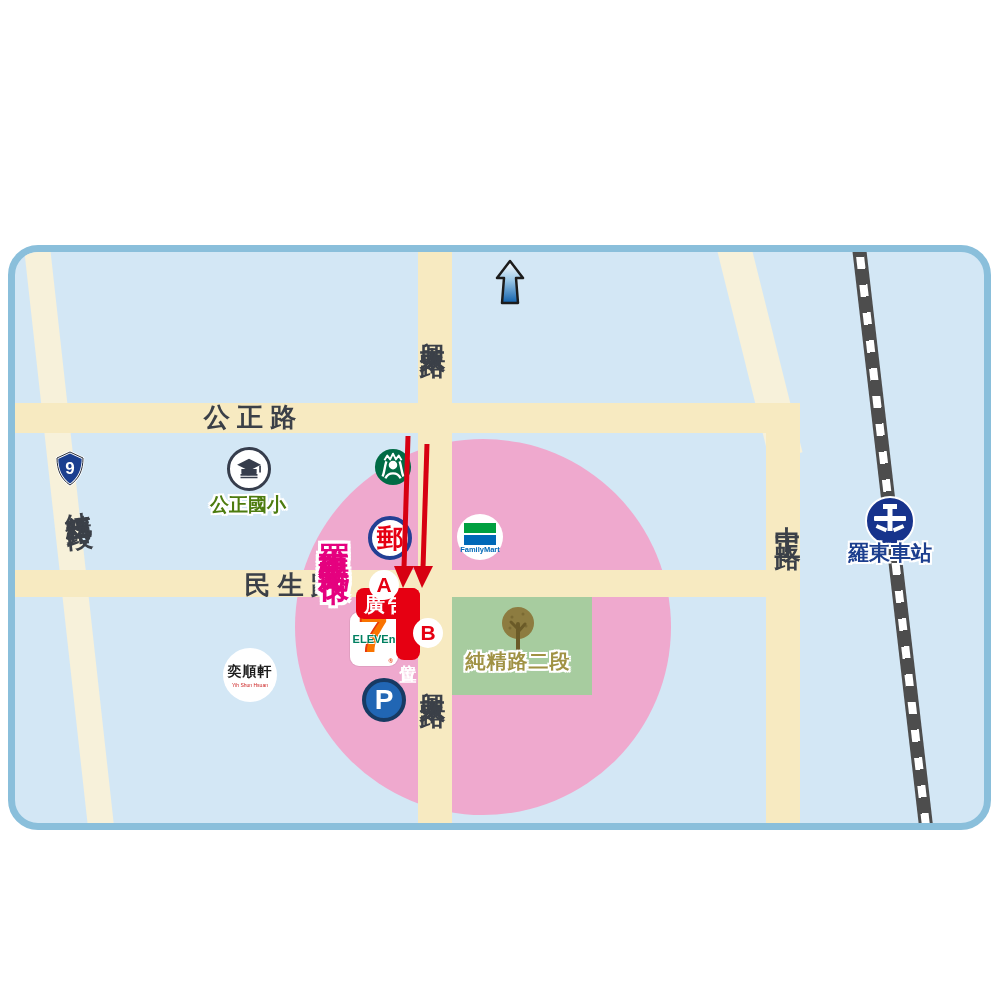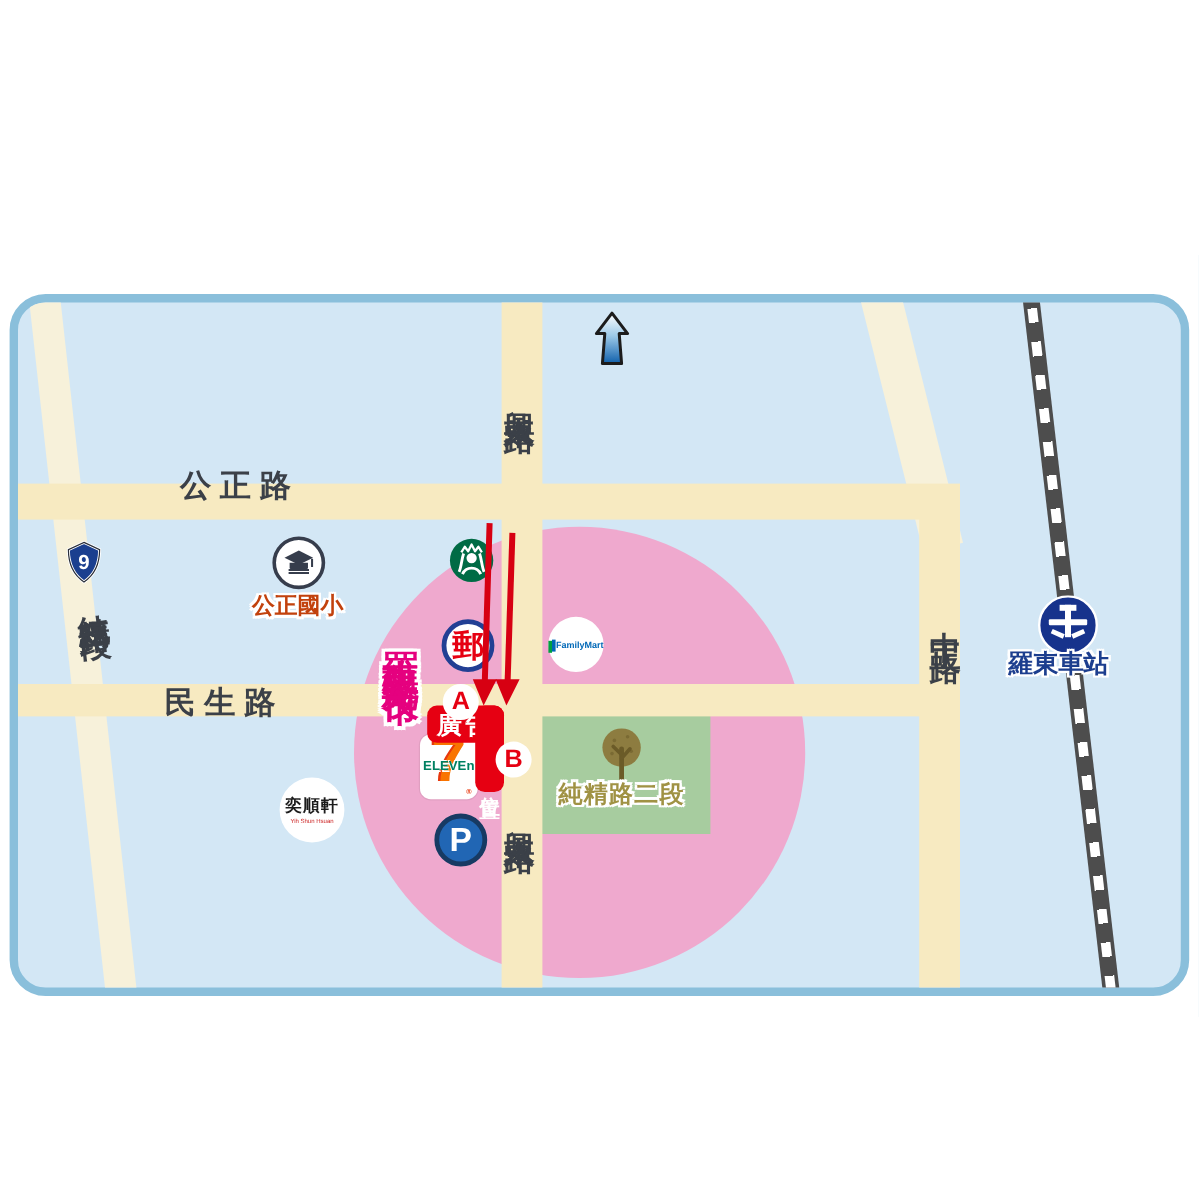--- a/index.html
+++ b/index.html
@@ -31,24 +31,24 @@
   .circle-badge{position:absolute;border-radius:50%;background:#ffffff;display:flex;align-items:center;justify-content:center;}
   .marker{position:absolute;width:30px;height:30px;border-radius:50%;background:#ffffff;
     display:flex;align-items:center;justify-content:center;color:#e60012;font-weight:900;font-size:21px;}
   .adrect{position:absolute;background:#e60012;border-radius:8px;color:#fff;font-weight:800;
     display:flex;align-items:center;justify-content:center;}
   .nm-text{
     position:absolute;left:300px;top:266px;font-size:31px;font-weight:800;color:#e5017f;
     letter-spacing:6px;line-height:1.2;
   }
   .forestry{position:absolute;left:513px;top:16px;font-size:24px;font-weight:800;color:#1173bd;letter-spacing:1px;}
-  .station-label{position:absolute;left:825px;top:287px;width:100px;
+  .station-label{position:absolute;left:825px;top:287px;width:100px;text-align:center;
     font-size:21px;font-weight:800;color:#1c3e8e;}
   .school-label{position:absolute;left:168px;top:240px;width:130px;text-align:center;
-    font-size:19px;font-weight:800;color:#c2410c;}
+    font-size:19px;font-weight:800;color:#4d7c0f;}
   .park-label{position:absolute;left:443px;top:396px;width:120px;text-align:center;
     font-size:20px;font-weight:800;color:#a09244;letter-spacing:1px;}
   .fm-text{font-size:7.5px;font-weight:800;color:#0068b7;letter-spacing:0;}
   .sev{position:absolute;left:335px;top:360px;width:48px;height:54px;background:#fff;border-radius:9px;
     box-shadow:0 0 0 1px rgba(0,0,0,0.06);overflow:hidden;text-align:center;}
   .sev .seven{position:absolute;left:0;top:-8px;width:48px;font-size:52px;font-weight:900;color:#f97400;
     text-shadow:-2px 0 0 #e8380d;}
   .sev .eleven{position:absolute;left:0;top:21px;width:48px;font-size:11px;font-weight:700;color:#008061;
     letter-spacing:0;text-shadow:0 0 1px #fff,1px 1px 0 #fff,-1px -1px 0 #fff;}
   .sev .reg{position:absolute;right:5px;bottom:2px;font-size:6px;color:#e8380d;font-weight:700;}
@@ -65,22 +65,22 @@
 
     <div class="road-light" style="left:41px;top:-35px;width:26px;height:640px;transform:rotate(-6.3deg);"></div>
     <div class="road-light" style="left:725px;top:-32px;width:34px;height:240px;transform:rotate(-14deg);"></div>
     <div class="road" style="left:-10px;top:151px;width:795px;height:30px;"></div>
     <div class="road" style="left:-10px;top:318px;width:775px;height:27px;"></div>
     <div class="road" style="left:403px;top:-10px;width:34px;height:610px;"></div>
     <div class="road" style="left:751px;top:173px;width:34px;height:420px;"></div>
 
     <div class="railway"></div>
 
-    <div class="rlabel" style="left:135px;top:138px;width:200px;">公 正 路</div>
-    <div class="rlabel" style="left:122px;top:319px;width:200px;text-align:left;">民 生 路</div>
+    <div class="rlabel" style="left:135px;top:151px;width:200px;text-align:center;">公 正 路</div>
+    <div class="rlabel" style="left:122px;top:319px;width:200px;text-align:right;">民 生 路</div>
     <div class="rlabel v" style="left:404px;top:70px;letter-spacing:5px;">興東路</div>
     <div class="rlabel v" style="left:404px;top:420px;letter-spacing:5px;">興東路</div>
     <div class="rlabel v" style="left:759px;top:254px;letter-spacing:9px;">中正路</div>
     <div class="rlabel v" style="left:46px;top:240px;letter-spacing:3px;transform:rotate(-6deg);transform-origin:top center;">純精路二段</div>
 
     <svg class="abs" style="left:478px;top:6px;" width="34" height="48" viewBox="0 0 34 48">
       <defs>
         <linearGradient id="bg1" x1="0" y1="0" x2="0" y2="1">
           <stop offset="0" stop-color="#ffffff"></stop>
           <stop offset="0.45" stop-color="#9cc9e8"></stop>
@@ -112,39 +112,39 @@
       <circle cx="20" cy="18" r="4.5" fill="#ffffff"></circle>
       <path d="M13,14 C11,20 11,26 9,30" stroke="#ffffff" stroke-width="2.5" fill="none"></path>
       <path d="M27,14 C29,20 29,26 31,30" stroke="#ffffff" stroke-width="2.5" fill="none"></path>
       <path d="M12,32 C15,25 25,25 28,32" stroke="#ffffff" stroke-width="2.5" fill="none"></path>
     </svg>
 
     <div class="circle-badge" style="left:353px;top:264px;width:44px;height:44px;border:4px solid #223f94;box-sizing:border-box;">
       <span style="color:#e60012;font-size:26px;font-weight:900;line-height:1;">郵</span>
     </div>
 
-    <div class="circle-badge" style="left:442px;top:262px;width:46px;height:46px;flex-direction:row;gap:0;">
+    <div class="circle-badge" style="left:442px;top:262px;width:46px;height:46px;flex-direction:column;gap:0;">
       <div style="width:32px;height:10px;background:#00a040;margin-top:3px;"></div>
       <div style="width:32px;height:10px;background:#0068b7;margin-top:2px;"></div>
       <div class="fm-text">FamilyMart</div>
     </div>
 
     <div class="nm-text v ow3">羅東觀光夜市</div>
 
     <div class="sev">
       <div class="seven">7</div>
       <div class="eleven">ELEVEn</div>
       <div class="reg">®</div>
     </div>
 
     <div class="circle-badge" style="left:347px;top:426px;width:44px;height:44px;background:#2166b4;border:4px solid #173a63;box-sizing:border-box;">
       <span style="color:#ffffff;font-size:28px;font-weight:900;line-height:1;">P</span>
     </div>
 
-    <div class="circle-badge" style="left:218px;top:396px;width:54px;height:54px;flex-direction:column;">
+    <div class="circle-badge" style="left:208px;top:396px;width:54px;height:54px;flex-direction:column;">
       <span style="font-size:14px;font-weight:800;color:#1c1c1c;letter-spacing:1px;">奕順軒</span>
       <span style="font-size:5px;color:#cc2222;margin-top:1px;">Yih Shun Hsuan</span>
     </div>
 
     <svg class="abs" style="left:485px;top:352px;" width="36" height="50" viewBox="0 0 36 50">
       <circle cx="18" cy="19" r="16" fill="#8d7c40"></circle>
       <circle cx="12" cy="13" r="1.5" fill="#7a6a33"></circle>
       <circle cx="23" cy="10" r="1.5" fill="#7a6a33"></circle>
       <circle cx="26" cy="22" r="1.5" fill="#7a6a33"></circle>
       <circle cx="10" cy="24" r="1.5" fill="#7a6a33"></circle>

